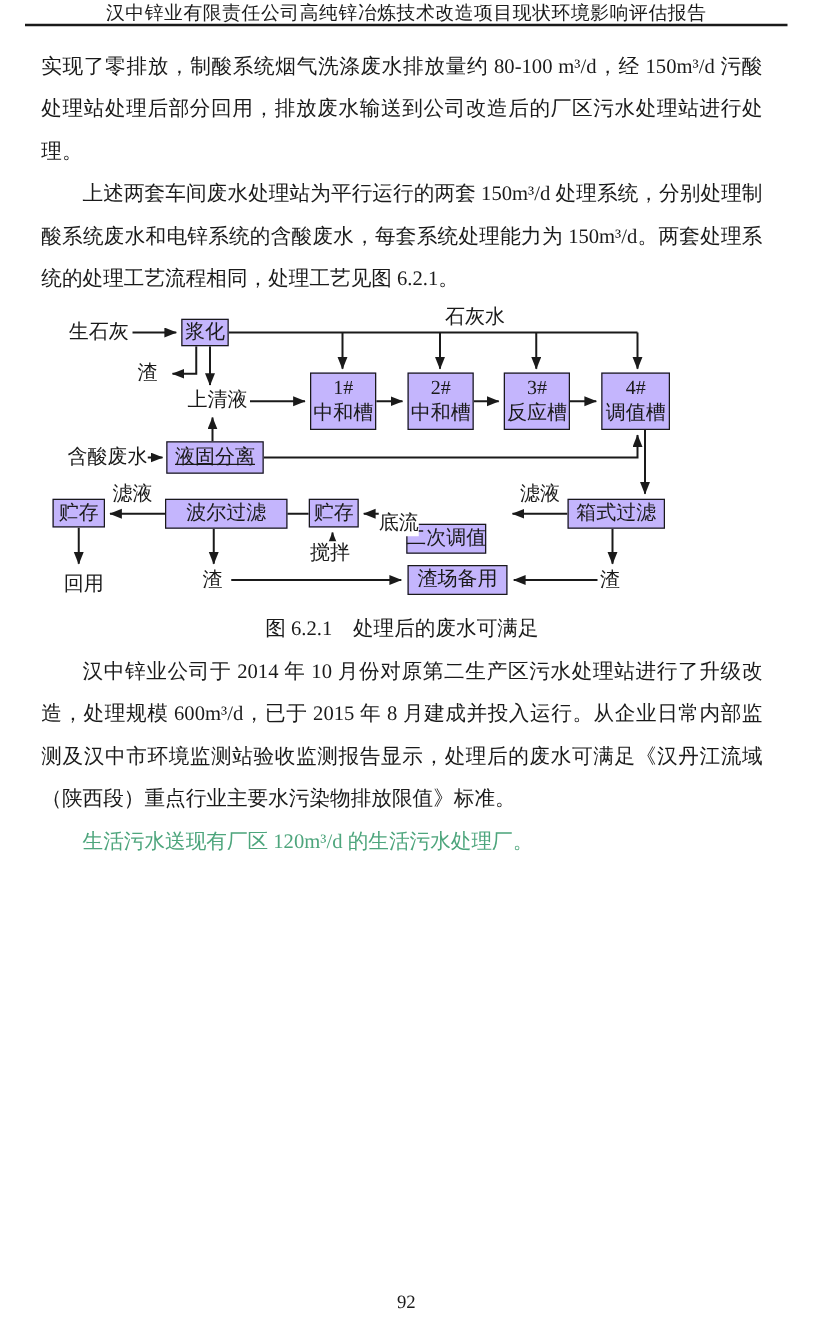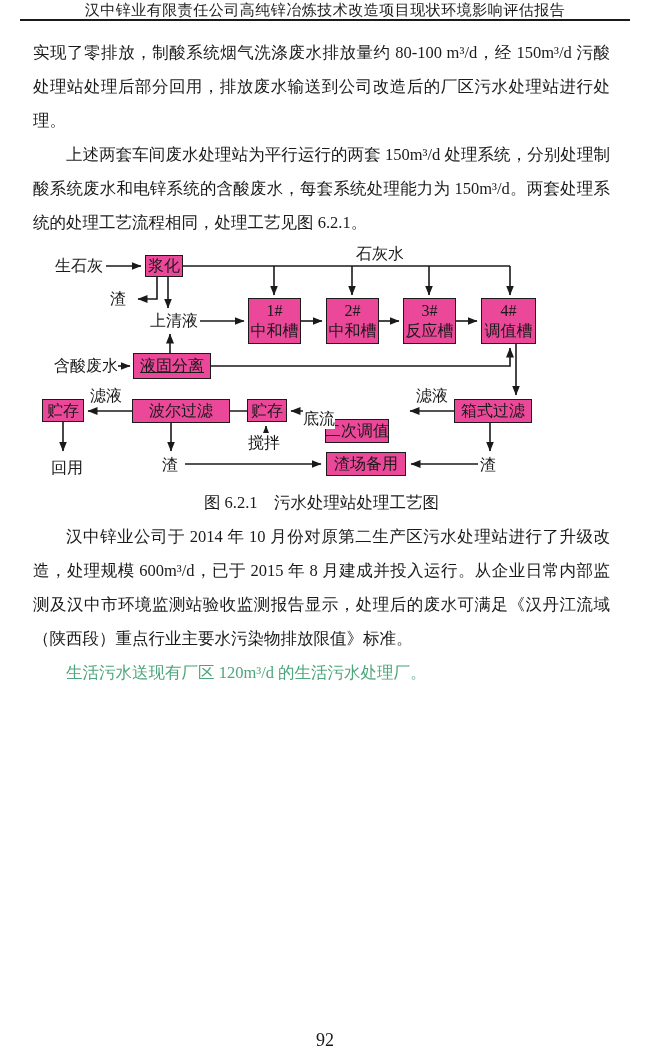--- a/index.html
+++ b/index.html
@@ -46,37 +46,37 @@
     margin-left:-13px;
     font-size:16px;
     line-height:20px;
     text-align:left;
     text-indent:0;
   }
   .diagram svg{position:absolute;left:0;top:0;}
   .dbox{
     position:absolute;
     border:1.5px solid #1a1a1a;
-    background:#ec4899;
+    background:#c4b5fd;
     display:flex;
     flex-direction:column;
     align-items:center;
     justify-content:center;
     white-space:nowrap;
     box-sizing:border-box;
   }
   .dlabel{
     position:absolute;
     white-space:nowrap;
     background:#ffffff;
   }
   .pagenum{
     position:absolute;bottom:10px;left:0;width:100%;
     text-align:center;
-    font-size:18px;
+    font-size:15px;
   }
 </style>
 </head>
 <body>
 
 <div class="page">
 
   <div class="header">汉中锌业有限责任公司高纯锌冶炼技术改造项目现状环境影响评估报告</div>
   <div class="header-rule"></div>
 
@@ -168,19 +168,19 @@
       <div class="dlabel" style="left:34px;top:116px;">含酸废水</div>
       <div class="dlabel" style="left:283px;top:133px;margin-top:36px;">底流</div>
       <div class="dlabel" style="left:70px;top:146px;">滤液</div>
       <div class="dlabel" style="left:396px;top:146px;">滤液</div>
       <div class="dlabel" style="left:228px;top:193px;text-align:center;">搅拌</div>
       <div class="dlabel" style="left:31px;top:218px;">回用</div>
       <div class="dlabel" style="left:142px;top:215px;">渣</div>
       <div class="dlabel" style="left:460px;top:215px;">渣</div>
     </div>
 
-    <p class="caption">图 6.2.1　污水处理站处理工艺图</p>
+    <p class="caption">图 6.2.1　处理后的废水可满足</p>
     <p class="indent">汉中锌业公司于 2014 年 10 月份对原第二生产区污水处理站进行了升级改造，处理规模 600m³/d，已于 2015 年 8 月建成并投入运行。从企业日常内部监测及汉中市环境监测站验收监测报告显示，处理后的废水可满足《汉丹江流域（陕西段）重点行业主要水污染物排放限值》标准。</p>
     <p class="indent green">生活污水送现有厂区 120m³/d 的生活污水处理厂。</p>
   </div>
 
   <div class="pagenum">92</div>
 </div>
 
 </body></html>

